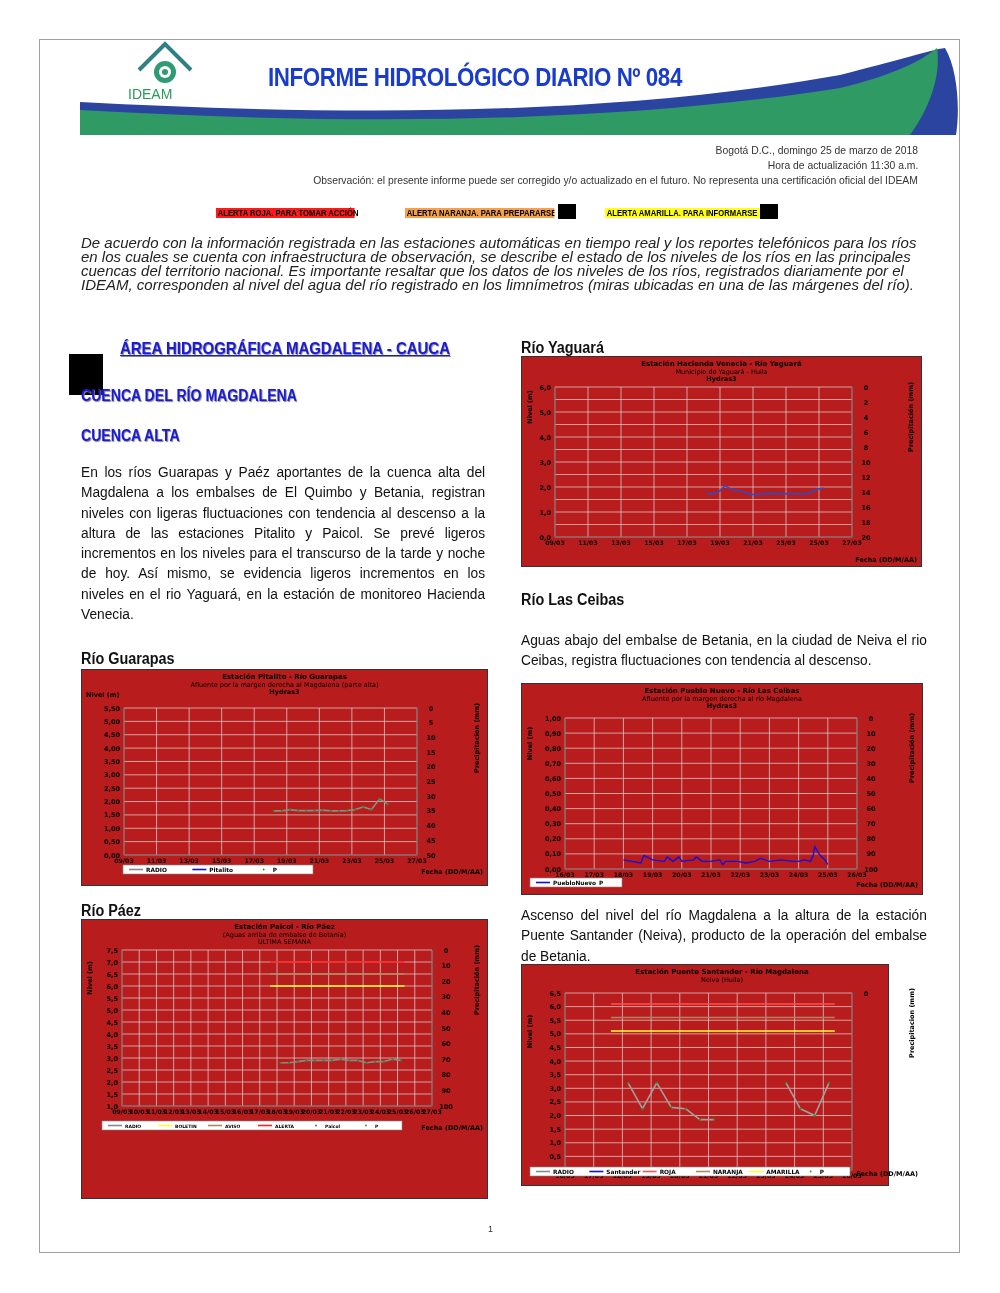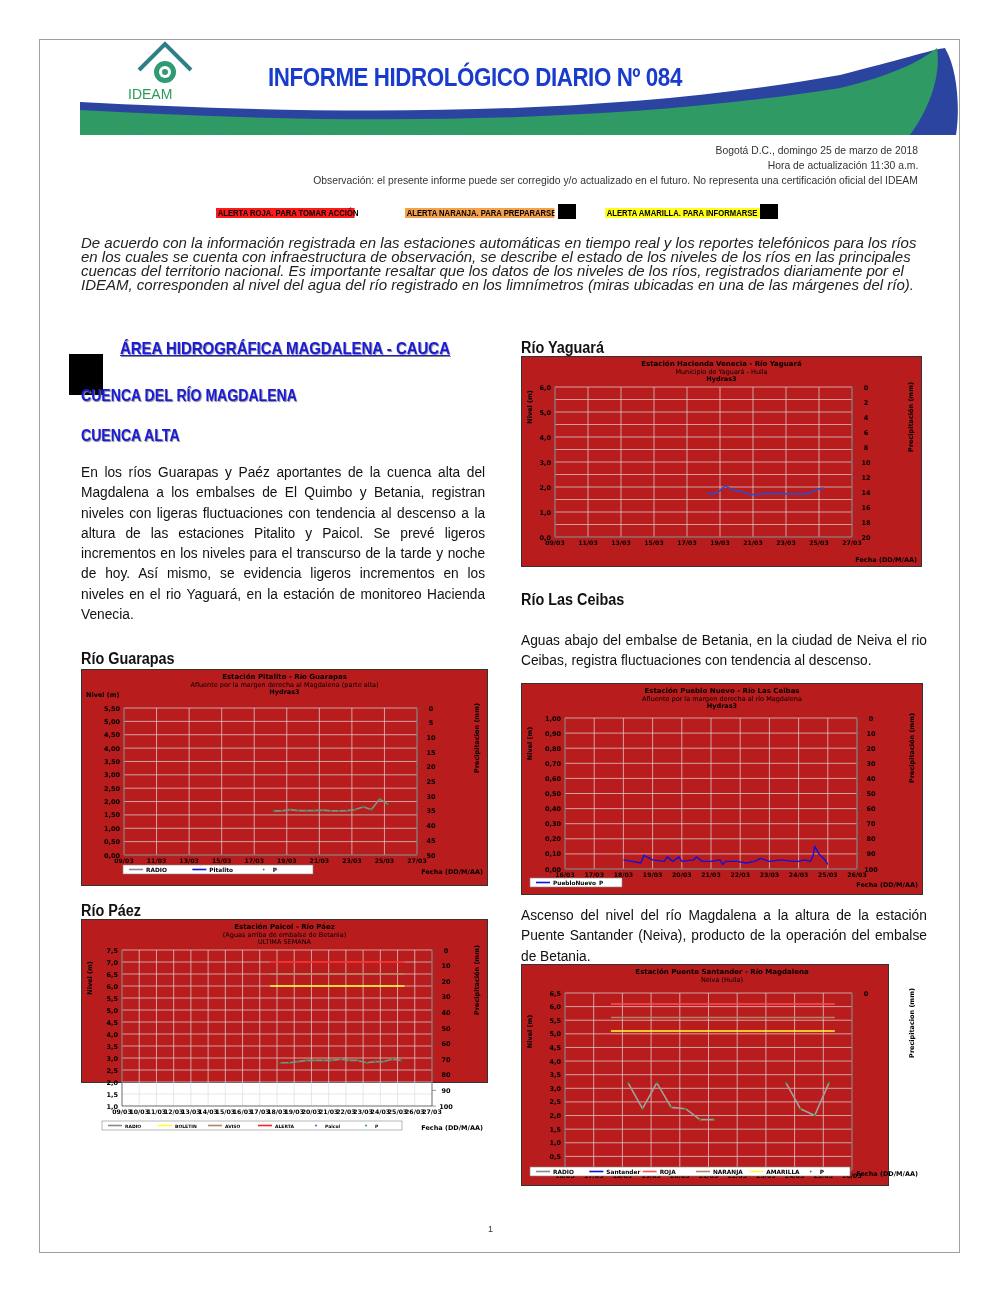--- a/index.html
+++ b/index.html
@@ -158,21 +158,21 @@
       <line x1="47" x2="61" y1="199.5" y2="199.5" stroke="#8a8a8a" stroke-width="1.6"></line>
       <text x="64" y="202" font-size="5.8" font-weight="bold" font-family="DejaVu Sans, sans-serif">RADIO</text>
       <line x1="110.33333333333334" x2="124.33333333333334" y1="199.5" y2="199.5" stroke="#1010e0" stroke-width="1.6"></line>
       <text x="127.33333333333334" y="202" font-size="5.8" font-weight="bold" font-family="DejaVu Sans, sans-serif">Pitalito</text>
       <circle cx="181.66666666666669" cy="199.5" r="0.9" fill="#1a9a1a"></circle>
       <text x="190.66666666666669" y="202" font-size="5.8" font-weight="bold" font-family="DejaVu Sans, sans-serif">P</text>
     </svg>
   </div>
 
 <div class="sec" style="left:81px;top:902px;">Río Páez</div>
-<div class="chart" id="chart-paez" style="left:81px;top:919px;width:407px;height:164px;">
+<div class="chart" id="chart-paez" style="left:81px;top:919px;width:407px;height:280px;">
     <svg width="405" height="218" viewBox="0 0 405 218">
       <text x="202.5" y="9" font-size="7" font-weight="bold" text-anchor="middle" font-family="DejaVu Sans, sans-serif">Estación Paicol - Río Páez</text>
       <text x="202.5" y="16.5" font-size="6.5" font-weight="normal" text-anchor="middle" font-family="DejaVu Sans, sans-serif">(Aguas arriba de embalse de Betania)</text>
       <text x="202.5" y="24" font-size="6.5" font-weight="normal" text-anchor="middle" font-family="DejaVu Sans, sans-serif">ULTIMA SEMANA</text>
       <line x1="40" x2="350" y1="186" y2="186" stroke="#dcdcdc" stroke-width="0.7"></line>
       <text x="36" y="188.5" font-size="6.5" font-weight="bold" text-anchor="end" font-family="DejaVu Sans, sans-serif">1,0</text>
       <line x1="40" x2="350" y1="174" y2="174" stroke="#dcdcdc" stroke-width="0.7"></line>
       <text x="36" y="176.5" font-size="6.5" font-weight="bold" text-anchor="end" font-family="DejaVu Sans, sans-serif">1,5</text>
       <line x1="40" x2="350" y1="162" y2="162" stroke="#dcdcdc" stroke-width="0.7"></line>
       <text x="36" y="164.5" font-size="6.5" font-weight="bold" text-anchor="end" font-family="DejaVu Sans, sans-serif">2,0</text>

